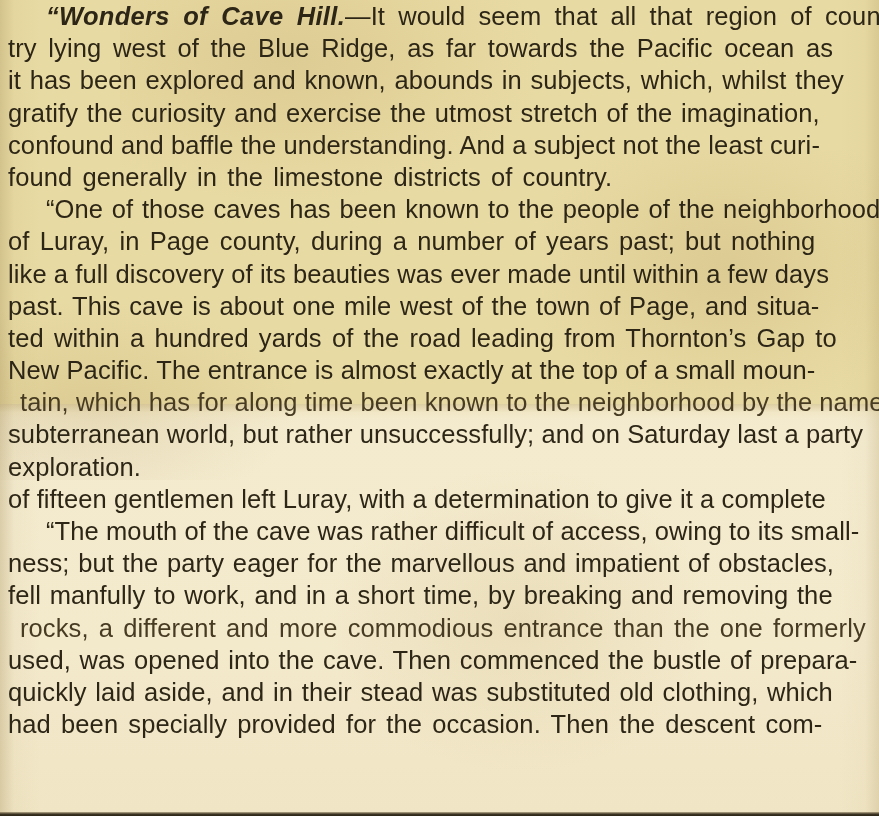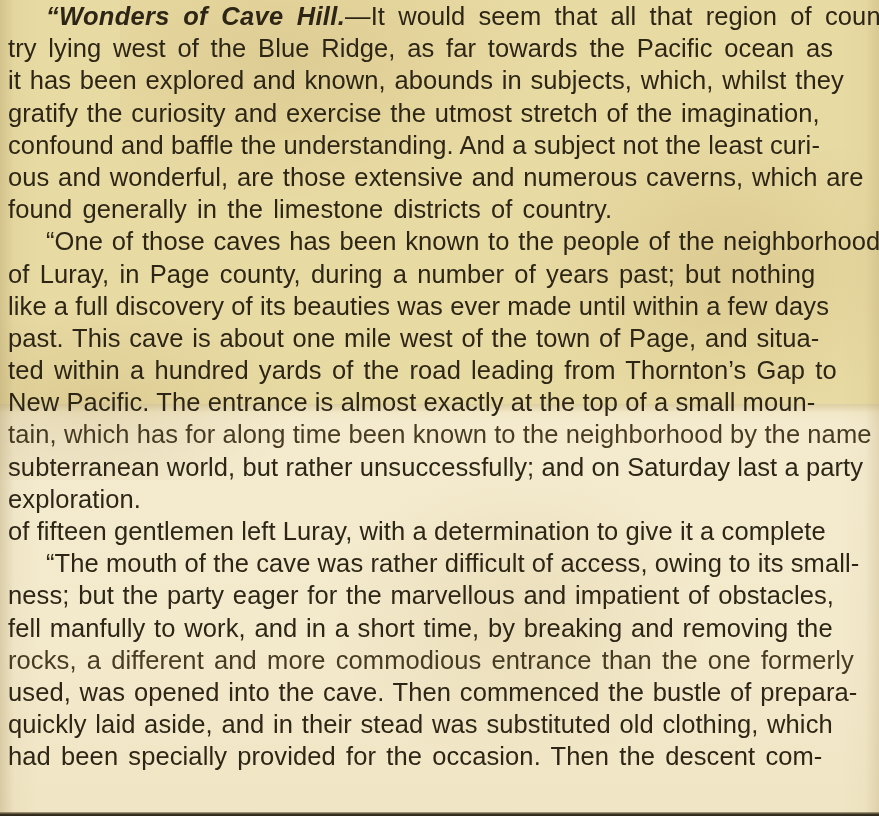--- a/index.html
+++ b/index.html
@@ -113,21 +113,21 @@
     font-weight: bold;
     letter-spacing: 0.3px;
   }
   .sc {
     font-variant: small-caps;
     letter-spacing: 0.6px;
   }
 
   
   .faded { color: #5c4f31; }
-  .ink-soft { color: #473c23; }
+  .ink-soft { color: #473c23; margin-left: 12px; }
 
   
   .ws0 { word-spacing: 0px; }
   .ws1 { word-spacing: 1.5px; }
   .ws2 { word-spacing: 3px; }
   .ws3 { word-spacing: 4.5px; }
   .ws4 { word-spacing: 6px; }
 </style>
 </head>
 <body>
@@ -142,21 +142,20 @@
   <div class="stain-d"></div>
 
   <div class="column">
 
     <div class="line indent ws4"><span class="txt"><span class="hd">“Wonders of Cave Hill.</span><span>—</span><span>It would seem that all that region of coun-</span></span></div>
 
     <div class="line ws3"><span class="txt">try lying west of the Blue Ridge, as far towards the Pacific ocean as</span></div>
     <div class="line ws1"><span class="txt">it has been explored and known, abounds in subjects, which, whilst they</span></div>
     <div class="line ws1"><span class="txt">gratify the curiosity and exercise the utmost stretch of the imagination,</span></div>
     <div class="line ws0"><span class="txt">confound and baffle the understanding.   And a subject not the least curi-</span></div>
-    <div class="line ws1"><span class="txt">ous and wonderful, are those extensive and numerous caverns, which are</span></div>
     <div class="line ws2"><span class="txt">found generally in the limestone districts of country.</span></div>
 
     <div class="line indent ws1"><span class="txt">“One of those caves has been known to the people of the neighborhood</span></div>
     <div class="line ws2"><span class="txt">of Luray, in Page county, during a number of years past; but nothing</span></div>
     <div class="line ws0"><span class="txt">like a full discovery of its beauties was ever made until within a few days</span></div>
     <div class="line ws1"><span class="txt">past.   This cave is about one mile west of the town of Page, and situa-</span></div>
     <div class="line ws2"><span class="txt">ted within a hundred yards of the road leading from Thornton’s Gap to</span></div>
     <div class="line ws0"><span class="txt">New Pacific.   The entrance is almost exactly at the top of a small moun-</span></div>
     <div class="line ws0 ink-soft"><span class="txt">tain, which has for along time been known to the neighborhood by the name</span></div>
 

